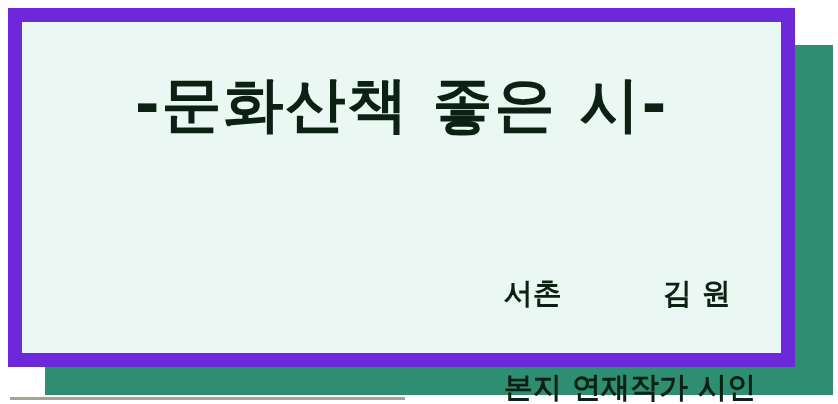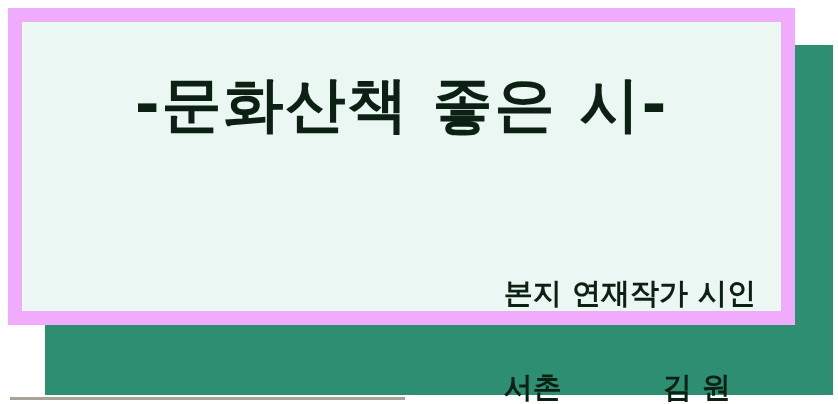--- a/index.html
+++ b/index.html
@@ -29,22 +29,22 @@
     height: 350px;
     background: #2E8E72;
   }
 
   
   .frame {
     position: absolute;
     left: 8px;
     top: 8px;
     width: 787px;
-    height: 317px;
-    background: #f0abfc;
+    height: 359px;
+    background: #6d28d9;
     box-sizing: border-box;
     padding: 14px;
   }
 
   
   .panel {
     position: relative;
     width: 100%;
     height: 100%;
     background: #EBF7F2;
@@ -101,22 +101,22 @@
 
   <div class="shadow-block"></div>
 
   <div class="frame">
 
     <div class="panel">
 
       <div class="title">-문화산책 좋은 시-</div>
 
       <div class="byline">
+        <span class="byline-line">서촌          김 원</span>
         <span class="byline-line">본지 연재작가 시인</span>
-        <span class="byline-line">서촌          김 원</span>
       </div>
 
     </div>
   </div>
 
   <div class="bottom-rule"></div>
 
 </div>
 
 </body></html>

